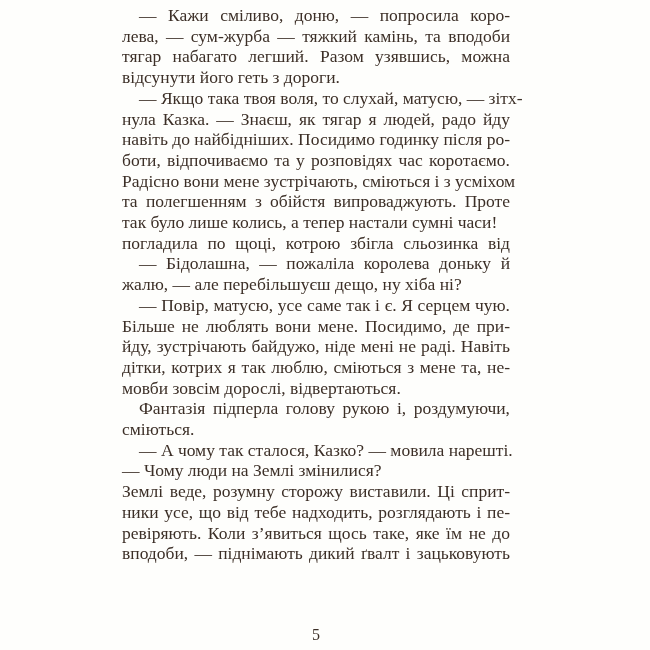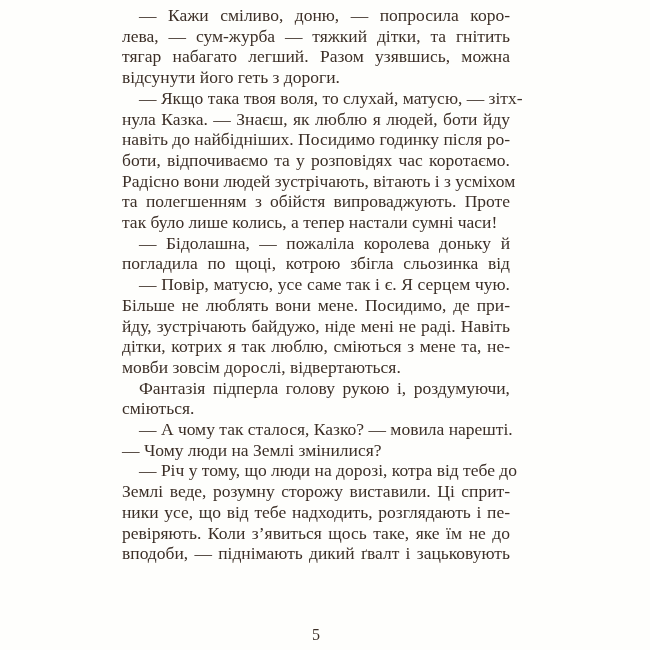--- a/index.html
+++ b/index.html
@@ -40,54 +40,54 @@
     line-height: 18px;
   }
 </style>
 </head>
 <body>
 
 <div class="page" style="background: rgb(254, 254, 252); color: rgb(60, 47, 39);">
   <main class="text-block" id="text-block">
       <div class="paragraph">
         <div class="line indent">— Кажи сміливо, доню, — попросила коро-</div>
-        <div class="line">лева, — сум-журба — тяжкий дітки, та гнітить</div>
+        <div class="line">лева, — сум-журба — тяжкий камінь, та вподоби</div>
         <div class="line">тягар набагато легший. Разом узявшись, можна</div>
         <div class="line end">відсунути його геть з дороги.</div>
       </div>
       <div class="paragraph">
         <div class="line indent">— Якщо така твоя воля, то слухай, матусю, — зітх-</div>
-        <div class="line">нула Казка. — Знаєш, як люблю я людей, боти йду</div>
+        <div class="line">нула Казка. — Знаєш, як тягар я людей, радо йду</div>
         <div class="line">навіть до найбідніших. Посидимо годинку після ро-</div>
         <div class="line">боти, відпочиваємо та у розповідях час коротаємо.</div>
-        <div class="line">Радісно вони людей зустрічають, вітають і з усміхом</div>
+        <div class="line">Радісно вони мене зустрічають, сміються і з усміхом</div>
         <div class="line">та полегшенням з обійстя випроваджують. Проте</div>
         <div class="line end">так було лише колись, а тепер настали сумні часи!</div>
       </div>
       <div class="paragraph">
+        <div class="line">погладила по щоці, котрою збігла сльозинка від</div>
         <div class="line indent">— Бідолашна, — пожаліла королева доньку й</div>
-        <div class="line">погладила по щоці, котрою збігла сльозинка від</div>
+        <div class="line end">жалю, — але перебільшуєш дещо, ну хіба ні?</div>
       </div>
       <div class="paragraph">
         <div class="line indent">— Повір, матусю, усе саме так і є. Я серцем чую.</div>
         <div class="line">Більше не люблять вони мене. Посидимо, де при-</div>
         <div class="line">йду, зустрічають байдужо, ніде мені не раді. Навіть</div>
         <div class="line">дітки, котрих я так люблю, сміються з мене та, не-</div>
         <div class="line end">мовби зовсім дорослі, відвертаються.</div>
       </div>
       <div class="paragraph">
         <div class="line indent">Фантазія підперла голову рукою і, роздумуючи,</div>
         <div class="line end">сміються.</div>
       </div>
       <div class="paragraph">
         <div class="line indent">— А чому так сталося, Казко? — мовила нарешті.</div>
         <div class="line end">— Чому люди на Землі змінилися?</div>
       </div>
       <div class="paragraph">
-        <div class="line indent">— Річ у тому, що люди на дорозі, котра від тебе до</div>
         <div class="line">Землі веде, розумну сторожу виставили. Ці сприт-</div>
         <div class="line">ники усе, що від тебе надходить, розглядають і пе-</div>
         <div class="line">ревіряють. Коли з’явиться щось таке, яке їм не до</div>
         <div class="line">вподоби, — піднімають дикий ґвалт і зацьковують</div>
       </div>
     </main>
   <div class="page-footer">
     <span>5</span>
   </div>
 </div>

